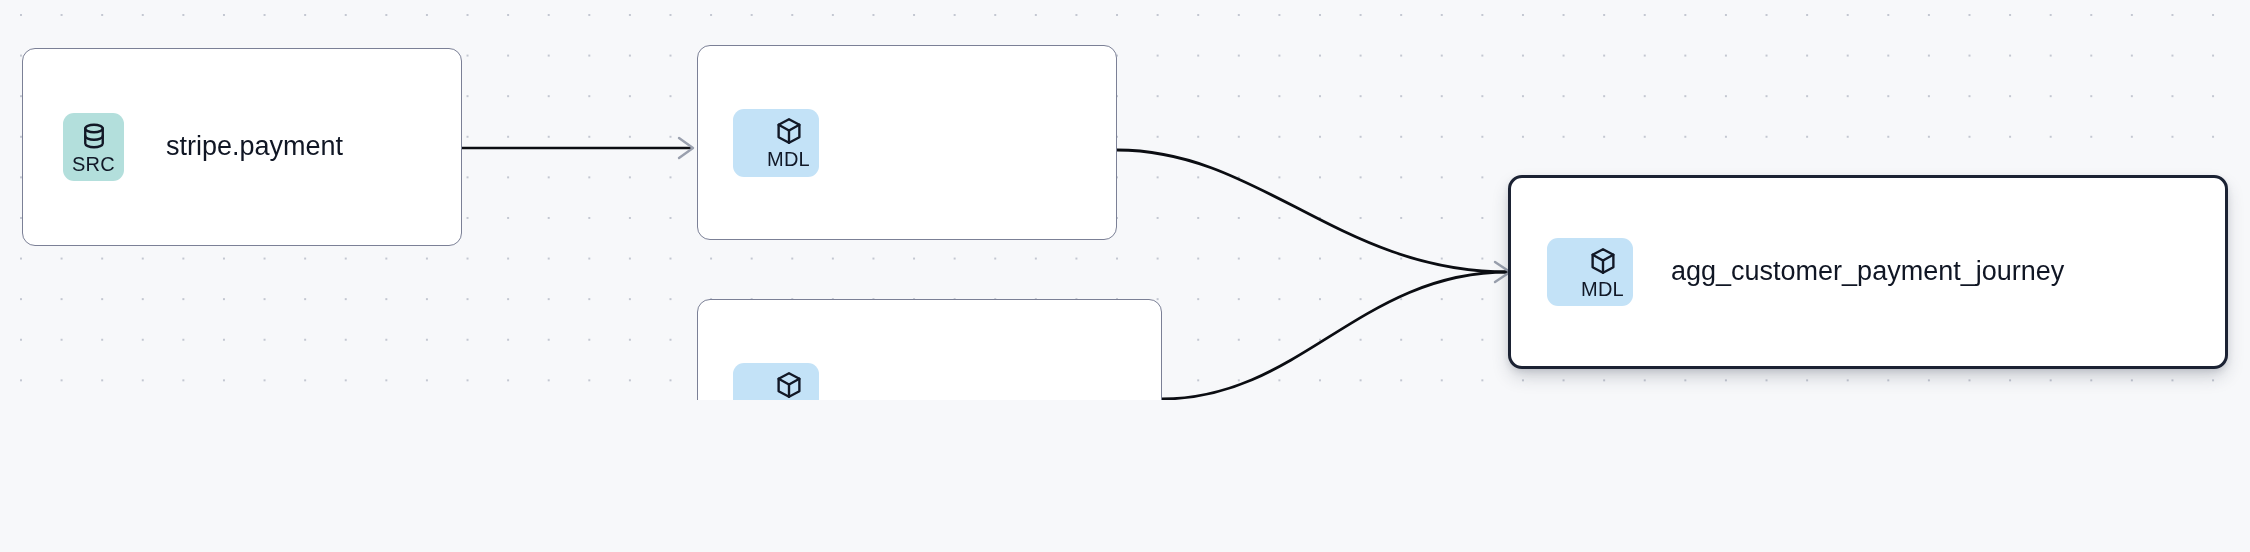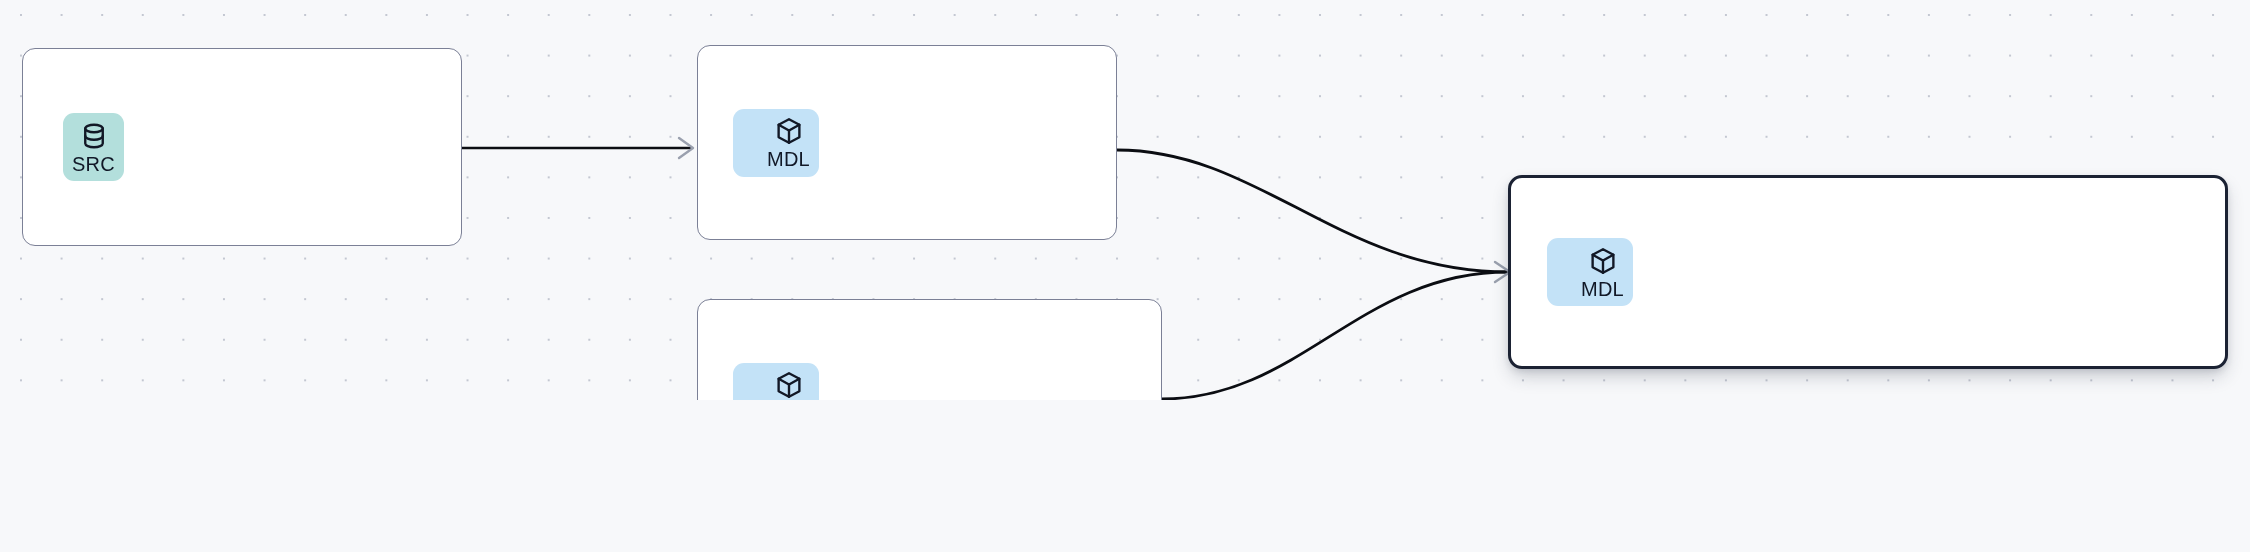--- a/index.html
+++ b/index.html
@@ -115,20 +115,23 @@
     <div class="badge src">
       <span>
         <svg width="30" height="30" viewBox="0 0 24 24" fill="none" stroke="#121826" stroke-width="1.9" stroke-linecap="round" stroke-linejoin="round">
           <ellipse cx="12" cy="6" rx="7" ry="3"></ellipse>
           <path d="M5 6v12c0 1.66 3.13 3 7 3s7-1.34 7-3V6"></path>
           <path d="M5 12c0 1.66 3.13 3 7 3s7-1.34 7-3"></path>
         </svg>
       </span>
       <span class="badge-label">SRC</span>
     </div>
+    <div class="node-text" style="margin-left:42px;">
+      <div class="node-title">stripe.payment</div>
+    </div>
   </div>
 
   <div class="node" style="left:697px; top:45px; width:420px; height:195px; padding-left:35px;">
     <div class="badge mdl">
       <span>
         <svg width="30" height="30" viewBox="0 0 24 24" fill="none" stroke="#121826" stroke-width="1.9" stroke-linecap="round" stroke-linejoin="round">
           <path d="M12 2.6 20.3 7v10L12 21.4 3.7 17V7z"></path>
           <path d="M3.7 7 12 11.6 20.3 7"></path>
           <path d="M12 11.6v9.8"></path>
         </svg>
@@ -154,15 +157,18 @@
     <div class="badge mdl">
       <span>
         <svg width="30" height="30" viewBox="0 0 24 24" fill="none" stroke="#121826" stroke-width="1.9" stroke-linecap="round" stroke-linejoin="round">
           <path d="M12 2.6 20.3 7v10L12 21.4 3.7 17V7z"></path>
           <path d="M3.7 7 12 11.6 20.3 7"></path>
           <path d="M12 11.6v9.8"></path>
         </svg>
       </span>
       <span class="badge-label">MDL</span>
     </div>
+    <div class="node-text" style="margin-left:38px;">
+      <div class="node-title">agg_customer_payment_journey</div>
+    </div>
   </div>
 
 </div>
 
 </body></html>

